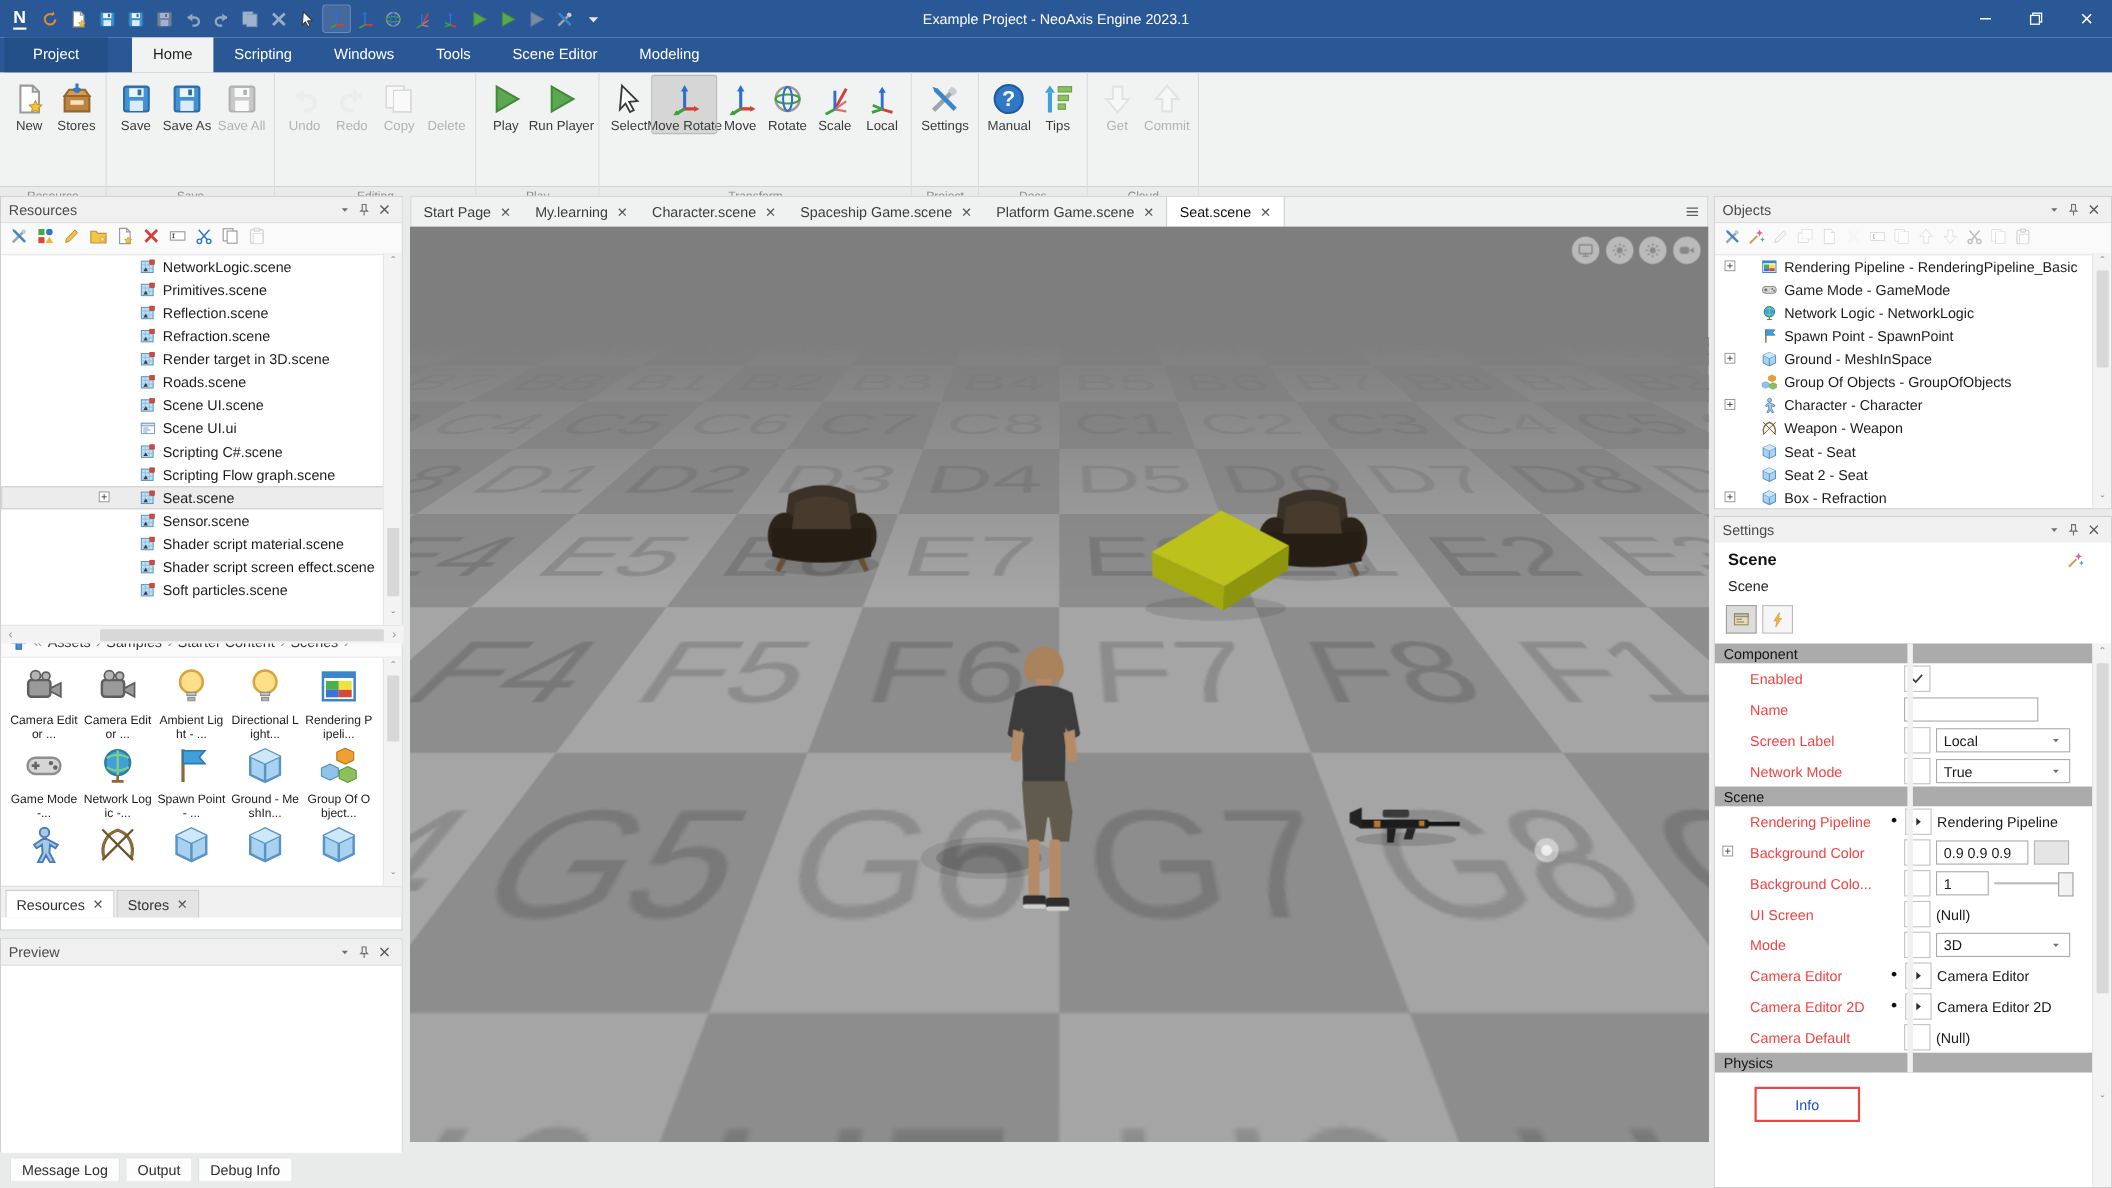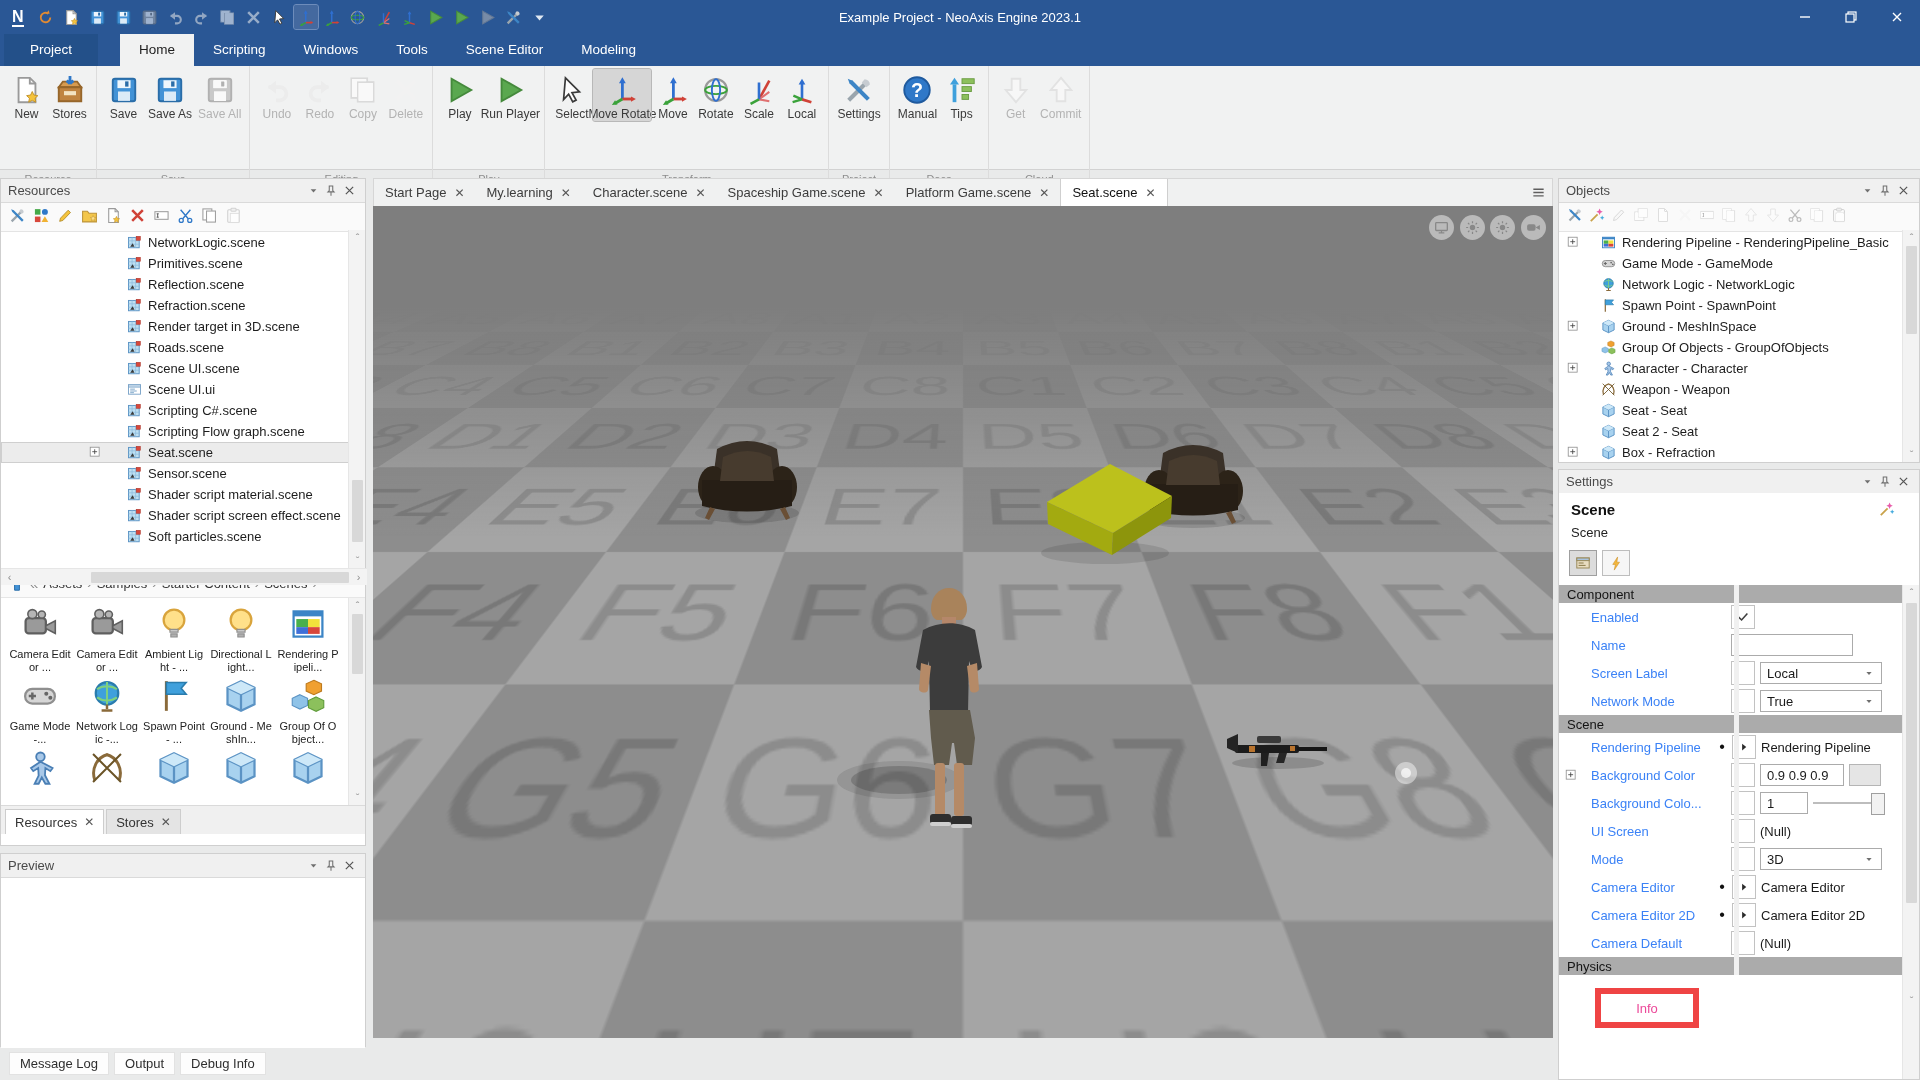--- a/index.html
+++ b/index.html
@@ -74,32 +74,32 @@
   
   #set-body{position:absolute;left:0;top:23px;right:0;bottom:0;background:#fff;overflow:hidden}
   #set-head1{font-size:15px;font-weight:bold;color:#111;margin:8px 0 0 12px}
   #set-head2{font-size:13px;color:#222;margin:7px 0 0 12px}
   #set-wand{position:absolute;right:24px;top:8px}
   .sbtnrow{display:flex;gap:5px;margin:10px 0 9px 10px}
   .sqbtn{width:26px;height:24px;border:1px solid #bdbdbd;background:#f6f6f6;display:flex;align-items:center;justify-content:center}
   .sqbtn.on{background:#dcdcdc;border-color:#9f9f9f}
   .sechdr{height:18px;background:#ababab;color:#141414;font-size:13px;display:flex;align-items:center;padding-left:8px;margin-right:17px}
   .srow{height:28px;display:flex;align-items:center;position:relative}
-  .srow .slab{width:172px;padding-left:32px;font-size:13px;color:#3b82f6;box-sizing:border-box;white-space:nowrap;overflow:hidden}
+  .srow .slab{width:172px;padding-left:32px;font-size:13px;color:#ef4444;box-sizing:border-box;white-space:nowrap;overflow:hidden}
   .sval{display:flex;align-items:center;gap:5px;flex:1}
   .mini{width:22px;height:22px;border:1px solid #c2c2c2;background:#fff;display:flex;align-items:center;justify-content:center;flex:none}
   .fld{height:22px;border:1px solid #ababab;background:#fff;font-size:13px;color:#1a1a1a;display:flex;align-items:center;padding:0 6px;box-sizing:border-box}
   .dd{width:122px;justify-content:space-between}
   .reflink{font-size:13px;color:#1a1a1a}
   .bullet{width:10px;text-align:center;color:#111;flex:none;margin-left:-14px}
   .swatch{width:30px;height:20px;border:1px solid #b5b5b5}
   .sltrack{width:72px;height:2px;background:#bdbdbd;position:relative}
   .slhandle{position:absolute;right:0;top:-9px;width:12px;height:20px;background:#f2f2f2;border:1px solid #9f9f9f}
   .rowexp{position:absolute;left:6px;top:7px}
-  #info-btn{width:92px;height:28px;border:6px solid #ef4444;background:#fff;font-size:13px;color:#ec4899;margin:13px 0 0 36px;display:flex;align-items:center;justify-content:center}
+  #info-btn{width:92px;height:28px;border:2px solid #ef4444;background:#fff;font-size:13px;color:#1d4ed8;margin:13px 0 0 36px;display:flex;align-items:center;justify-content:center}
   #set-divider{position:absolute;left:175px;top:0;bottom:0;width:5px;background:#f0f0f0}
   
   #bottom-tabs{position:absolute;left:0;top:1047px;width:420px;height:33px;display:flex;align-items:center;gap:5px;padding-left:9px}
   .btab{background:#fdfdfd;border:1px solid #e2e2e2;padding:3px 10px;font-size:13px;color:#2e2e2e}
   .splitter{position:absolute;background:transparent}
 </style>
 </head>
 <body>
 
 <div id="titlebar">

